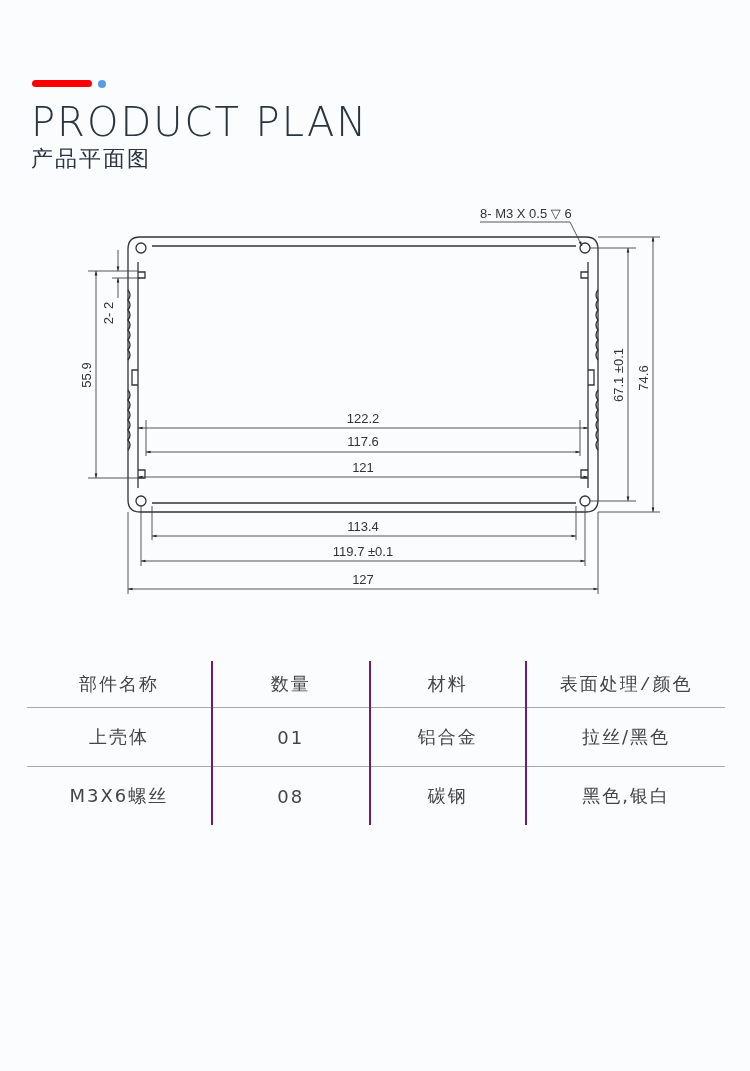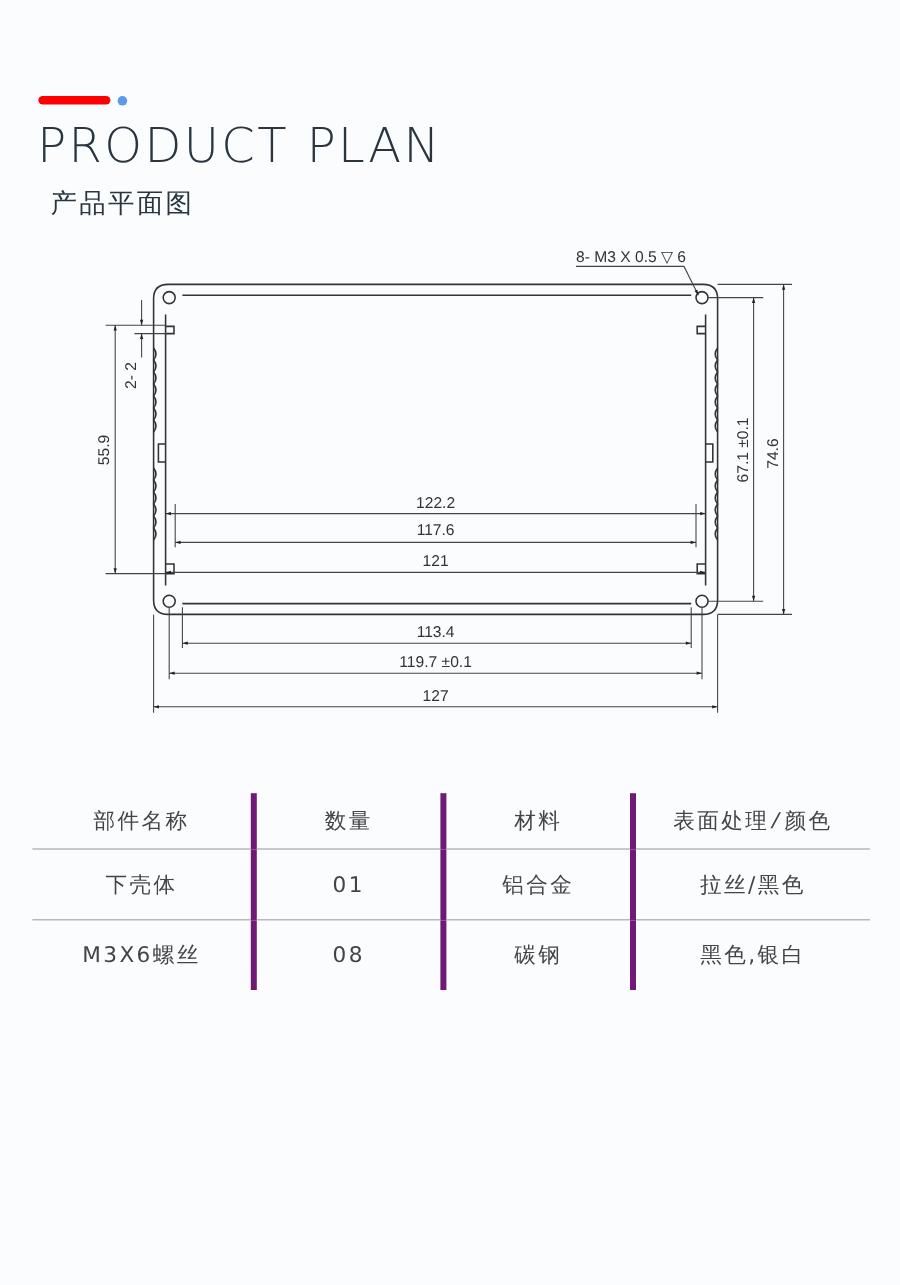--- a/index.html
+++ b/index.html
@@ -3,30 +3,30 @@
 <meta charset="utf-8">
 <style>
   html, body { margin:0; padding:0; }
   body {
     width:750px; height:1071px; background:#fbfcfe; position:relative; overflow:hidden;
     font-family: "DejaVu Sans", "Liberation Sans", sans-serif; color:#333;
   }
   .accent-bar { position:absolute; left:32px; top:80px; width:60px; height:7px; border-radius:4px; background:#ff0000; }
   .accent-dot { position:absolute; left:98px; top:80px; width:8px; height:8px; border-radius:50%; background:#5a9be6; }
   .title-en { position:absolute; left:31px; top:104px; font-family:"DejaVu Sans", sans-serif; font-weight:200; font-size:40px; letter-spacing:2px; color:#2a3540; line-height:36px; }
-  .title-cn { position:absolute; left:42px; top:145px; font-size:22px; color:#2a3540; letter-spacing:2px; line-height:28px;margin-top:12px; }
+  .title-cn { position:absolute; left:31px; top:145px; font-size:22px; color:#2a3540; letter-spacing:2px; line-height:28px; }
   .drawing { position:absolute; left:0; top:190px; }
   .drawing text { font-family:"Liberation Sans Narrow","Liberation Sans", sans-serif; font-size:13px; fill:#333; }
   table.spec {
     position:absolute; left:27px; top:661px; width:698px; border-collapse:collapse;
     font-size:18px; color:#444;
   }
   table.spec td, table.spec th {
     text-align:center; font-weight:normal; letter-spacing:2px;
-    border-bottom:1px solid #a8a8a8; border-right:5px solid #701a75;
+    border-bottom:1px solid #a8a8a8; border-right:2px solid #701a75;
   }
   table.spec th { height:44px; }
   table.spec td { height:56px; }
   table.spec tr td:last-child, table.spec tr th:last-child { border-right:none; }
   table.spec tr:last-child td { border-bottom:none; }
   .c1 { width:185px; } .c2 { width:157px;margin-left:21px; } .c3 { width:156px; } .c4 { width:200px;font-family:Liberation Mono, monospace; }
 </style>
 </head>
 <body>
 
@@ -123,21 +123,21 @@
 
 <table class="spec">
   <tbody>
       <tr>
     <th class="c1">部件名称</th>
     <th class="c2">数量</th>
     <th class="c3">材料</th>
     <th class="c4">表面处理/颜色</th>
   </tr>
   <tr>
-    <td>下壳体</td>
+    <td>上壳体</td>
     <td>01</td>
     <td>铝合金</td>
     <td>拉丝/黑色</td>
   </tr>
   <tr>
     <td>M3X6螺丝</td>
     <td>08</td>
     <td>碳钢</td>
     <td>黑色,银白</td>
   </tr>

